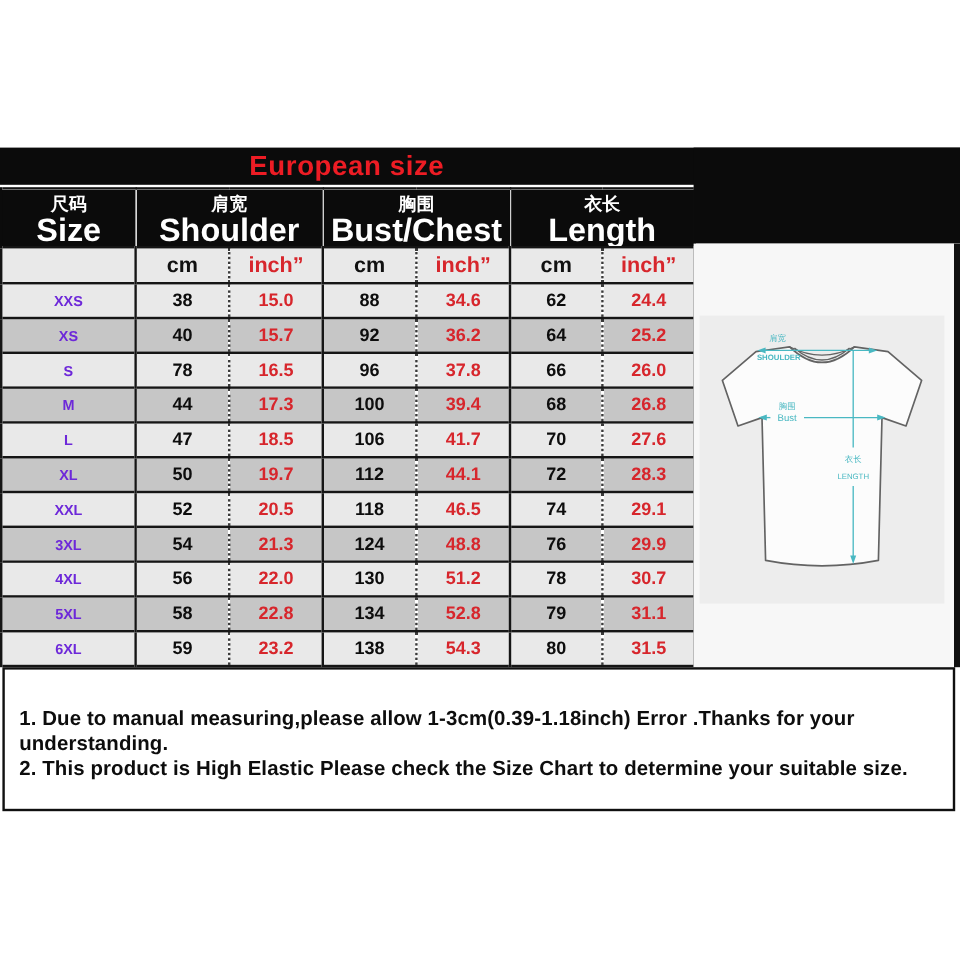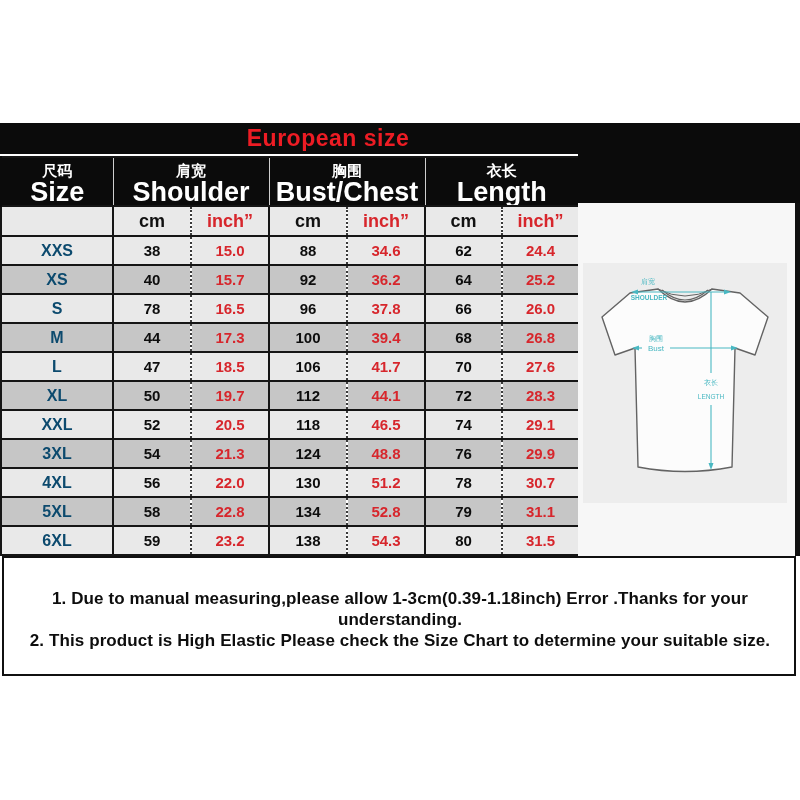--- a/index.html
+++ b/index.html
@@ -10,21 +10,20 @@
   }
   
   .title-band{
     position:absolute;left:0;top:123px;width:800px;height:32px;
     background:#0b0b0b;border-bottom:1px solid #ffffff;box-sizing:border-box;
   }
   .title-band .title{
     position:absolute;left:0;top:0;width:578px;height:31px;line-height:31px;
     text-align:center;font-size:23px;font-weight:bold;color:#ed1c24;
     letter-spacing:0.5px;
-    margin-left:39px;
   }
   
   .size-table{
     position:absolute;left:0;top:156px;width:578px;border-collapse:collapse;
     table-layout:fixed;
   }
   .size-table th,.size-table td{
     padding:0;text-align:center;vertical-align:middle;box-sizing:border-box;
     overflow:hidden;white-space:nowrap;
   }
@@ -32,21 +31,21 @@
   tr.hdr th{color:#ffffff;border-left:1px solid #cfcfcf;}
   tr.hdr th:first-child{border-left:2px solid #0b0b0b;}
   .hdr-cn{display:block;font-size:15px;font-weight:bold;line-height:18px;margin-top:3px;}
   .hdr-en{display:block;font-size:27px;font-weight:bold;line-height:24px;}
   tr.units{background:#e9e9e9;height:30px;}
   tr.units td{font-size:18px;font-weight:bold;color:#111;margin-top:16px;}
   tbody tr{height:29px;}
   tbody tr.light{background:#e9e9e9;}
   tbody tr.dark{background:#c6c6c6;}
   .size-table tr{border-top:2px solid #151515;border-bottom:2px solid #151515;}
-  td.c-size{font-size:16px;font-weight:bold;color:#0c4a6e;
+  td.c-size{font-size:12px;font-weight:bold;color:#6d28d9;
     border-left:2px solid #151515;}
   td.c-cm{font-size:15px;font-weight:bold;color:#0d0d0d;
     border-left:2px solid #151515;}
   td.c-inch{font-size:15px;font-weight:bold;color:#d7262c;
     border-left:2px dotted #3a3a3a;}
   .size-table td:last-child,.size-table th:last-child{border-right:2px solid #151515;}
   tr.units td.c-inch{color:#d7262c;}
   
   .right-black{
     position:absolute;left:578px;top:123px;width:222px;height:80px;background:#0b0b0b;
@@ -54,21 +53,20 @@
   .right-panel{
     position:absolute;left:578px;top:203px;width:222px;height:353px;
     background:#f7f7f7;border-right:5px solid #101010;box-sizing:border-box;
   }
   .right-panel svg{display:block;}
   
   .notes-box{
     position:absolute;left:2px;top:556px;width:794px;height:120px;
     background:#ffffff;border:2px solid #101010;box-sizing:border-box;
     padding:30px 10px 0 12px;
-    text-align:center;
   }
   .note-line{
     font-size:17px;font-weight:bold;color:#0d0d0d;line-height:21px;
     letter-spacing:0.1px;
   }
 </style>
 </head>
 <body>
 
 <div class="title-band">

